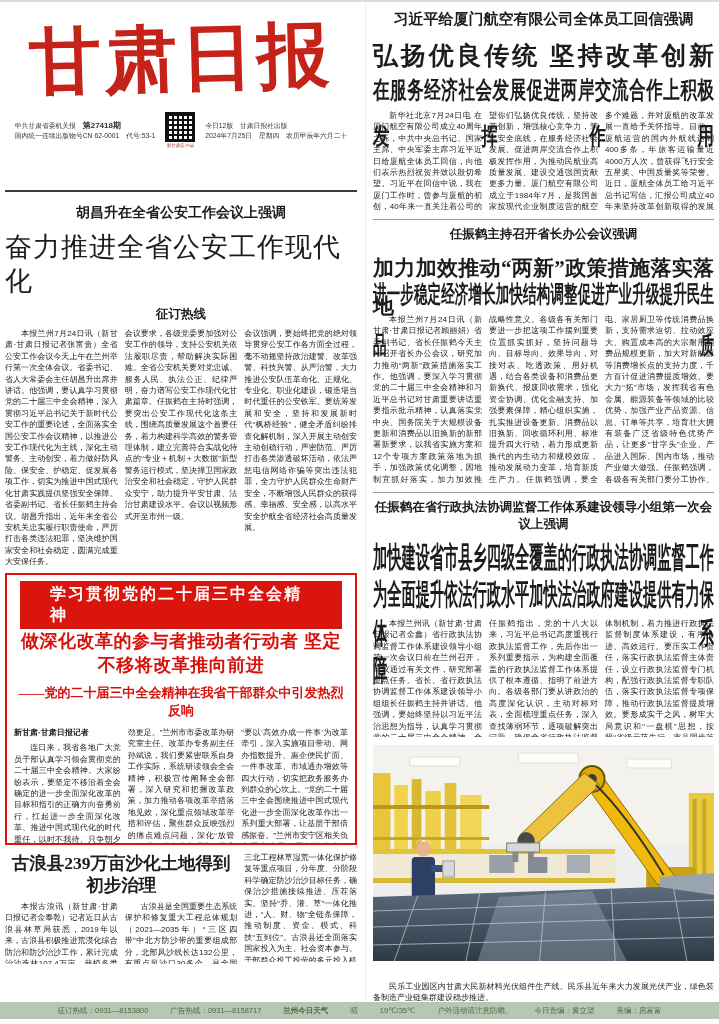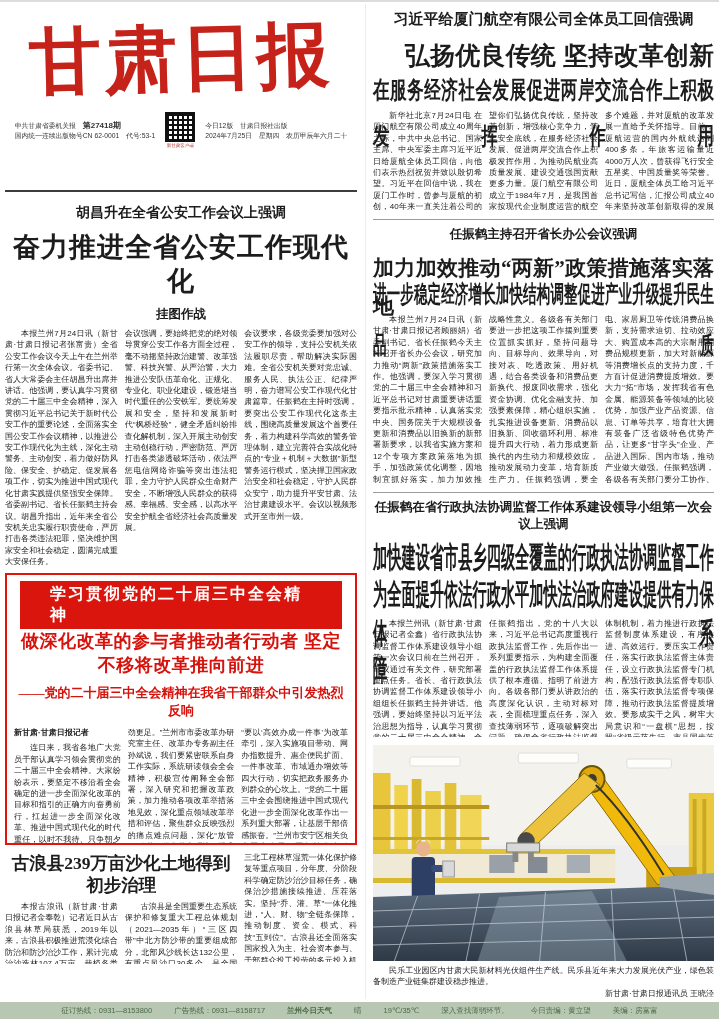--- a/index.html
+++ b/index.html
@@ -29,27 +29,27 @@
   .kicker{text-align:center;font-weight:bold;}
   .h-serif{font-family:"Liberation Serif","DejaVu Serif",serif;font-weight:bold;}
   .jl{text-align:justify;text-align-last:justify;}
   .bcols{display:flex;gap:7px;margin-top:5px;}
   .bcol{flex:1;min-width:0;font-size:8px;line-height:11.4px;text-align:justify;overflow:hidden;color:#222;}
   .ind{text-indent:2em;}
   .hrule{border:none;border-top:1px solid #9a9a9a;margin:6px 0;}
 
   
   .police-kicker{font-size:14px;margin:12px 0 8px;}
-  .police-h{font-size:27px;line-height:34px;font-weight:700;text-align:center;letter-spacing:1px;}
+  .police-h{font-size:27px;line-height:34px;font-weight:400;letter-spacing:1px;}
   .police-sub{text-align:center;font-weight:bold;font-size:12.5px;margin:8px 0 2px;}
   .police-cols .bcol{height:238px;}
 
   
   .xi-kicker{font-size:15px;margin:6px 0 8px;}
-  .xi-h1{font-size:25px;height:36px;line-height:36px;font-weight:900;margin-left:32px;}
+  .xi-h1{font-size:25px;height:36px;line-height:36px;font-weight:900;}
   .xi-h2{font-size:16.5px;height:32px;line-height:32px;font-weight:900;transform:scaleY(1.45);}
   .xi-cols .bcol{height:103px;}
 
   
   .lx-kicker{font-size:12.5px;margin:5px 0 6px;}
   .lx-h1{font-size:21px;height:31px;line-height:38px;}
   .lx-h2{font-size:13.5px;height:29px;line-height:29px;transform:scaleY(1.75);}
   .lx-cols .bcol{height:172px;}
 
   
@@ -70,21 +70,21 @@
 
   
   .gulang{margin-top:7px;display:flex;gap:7px;height:112px;overflow:hidden;}
   .gulang-left{width:66%;}
   .gulang-h{font-size:17.5px;text-align:center;line-height:22px;}
   .gulang-left .bcols .bcol{height:84px;}
   .gulang-c3{flex:1;font-size:8px;line-height:11.4px;text-align:justify;overflow:hidden;height:110px;}
 
   
   .photo{margin-top:8px;width:100%;height:216px;display:block;background:#eee;}
-  .caption{font-size:8px;line-height:11px;text-align:justify;margin-top:4px;color:#222;}
+  .caption{font-size:8px;line-height:11px;text-align:justify;margin-top:20px;color:#222;}
   .credit{font-size:8px;text-align:right;color:#222;margin-top:1px;}
 
   
   .footer{position:absolute;left:0;right:0;bottom:5px;height:17px;background:#b7c7b2;
           display:flex;align-items:center;justify-content:center;gap:22px;
           font-size:7.5px;color:#4d6a48;}
   .footer b{font-weight:bold;}
 </style>
 </head>
 <body>
@@ -108,25 +108,25 @@
           <div class="mh-block">
             <div>今日12版　甘肃日报社出版</div>
             <div>2024年7月25日　星期四　农历甲辰年六月二十</div>
           </div>
         </div>
       </div>
 
       <article>
         <div class="kicker police-kicker">胡昌升在全省公安工作会议上强调</div>
         <div class="police-h">奋力推进全省公安工作现代化</div>
-        <div class="police-sub">挂图作战</div>
+        <div class="police-sub">征订热线</div>
         <div class="bcols police-cols">
           <div class="bcol ind">本报兰州7月24日讯（新甘肃·甘肃日报记者张富贵）全省公安工作会议今天上午在兰州举行第一次全体会议。省委书记、省人大常委会主任胡昌升出席并讲话。他强调，要认真学习贯彻党的二十届三中全会精神，深入贯彻习近平总书记关于新时代公安工作的重要论述，全面落实全国公安工作会议精神，以推进公安工作现代化为主线，深化主动警务、主动创安，着力做好防风险、保安全、护稳定、促发展各项工作，切实为推进中国式现代化甘肃实践提供坚强安全保障。省委副书记、省长任振鹤主持会议。胡昌升指出，近年来全省公安机关忠实履行职责使命，严厉打击各类违法犯罪，坚决维护国家安全和社会稳定，圆满完成重大安保任务。</div>
+          <div class="bcol">会议要求，各级党委要加强对公安工作的领导，支持公安机关依法履职尽责，帮助解决实际困难。全省公安机关要对党忠诚、服务人民、执法公正、纪律严明，奋力谱写公安工作现代化甘肃篇章。任振鹤在主持时强调，要突出公安工作现代化这条主线，围绕高质量发展这个首要任务，着力构建科学高效的警务管理体制，建立完善符合实战化特点的“专业＋机制＋大数据”新型警务运行模式，坚决捍卫国家政治安全和社会稳定，守护人民群众安宁，助力提升平安甘肃、法治甘肃建设水平。会议以视频形式开至市州一级。</div>
           <div class="bcol">会议强调，要始终把党的绝对领导贯穿公安工作各方面全过程，毫不动摇坚持政治建警、改革强警、科技兴警、从严治警，大力推进公安队伍革命化、正规化、专业化、职业化建设，锻造堪当时代重任的公安铁军。要统筹发展和安全，坚持和发展新时代“枫桥经验”，健全矛盾纠纷排查化解机制，深入开展主动创安主动创稳行动，严密防范、严厉打击各类渗透破坏活动，依法严惩电信网络诈骗等突出违法犯罪，全力守护人民群众生命财产安全，不断增强人民群众的获得感、幸福感、安全感，以高水平安全护航全省经济社会高质量发展。</div>
-          <div class="bcol">会议要求，各级党委要加强对公安工作的领导，支持公安机关依法履职尽责，帮助解决实际困难。全省公安机关要对党忠诚、服务人民、执法公正、纪律严明，奋力谱写公安工作现代化甘肃篇章。任振鹤在主持时强调，要突出公安工作现代化这条主线，围绕高质量发展这个首要任务，着力构建科学高效的警务管理体制，建立完善符合实战化特点的“专业＋机制＋大数据”新型警务运行模式，坚决捍卫国家政治安全和社会稳定，守护人民群众安宁，助力提升平安甘肃、法治甘肃建设水平。会议以视频形式开至市州一级。</div>
         </div>
       </article>
 
       <section class="plenum">
         <div class="banner-row">
           <div class="banner-line"></div>
           <div class="banner">学习贯彻党的二十届三中全会精神</div>
           <div class="banner-line"></div>
         </div>
         <div class="plenum-h">做深化改革的参与者推动者行动者 坚定不移将改革推向前进</div>
@@ -265,17 +265,17 @@
       <div class="credit">新甘肃·甘肃日报通讯员 王晓泾</div>
     </div>
   </div>
 
   <div class="footer">
     <span>征订热线：0931—8153800</span>
     <span>广告热线：0931—8158717</span>
     <b>兰州今日天气</b>
     <span>晴</span>
     <span>19℃/35℃</span>
-    <span>深入查找薄弱环节。</span>
+    <span>户外活动请注意防晒。</span>
     <span>今日责编：黄立望</span>
     <span>美编：房富富</span>
   </div>
 </div>
 
 </body></html>

